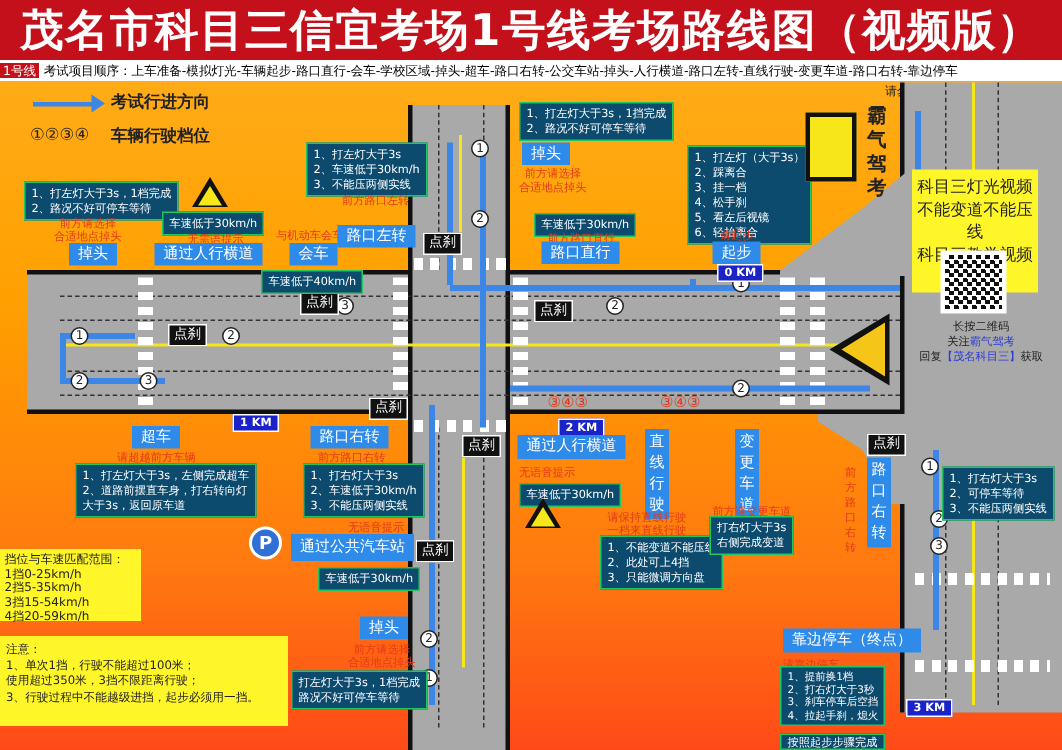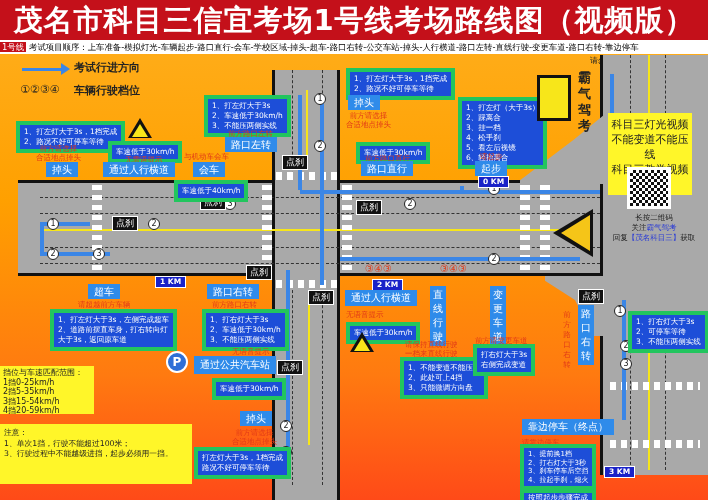--- a/index.html
+++ b/index.html
@@ -8,21 +8,21 @@
 .title{left:0;top:0;width:708px;height:40px;background:#c4101a;color:#fff;font-size:29px;line-height:40px;text-align:center;letter-spacing:1px;font-weight:bold}
 .seqbar{left:0;top:40px;width:708px;height:14px;background:#fff;font-size:8.4px;line-height:14px;white-space:nowrap;overflow:hidden}
 .seqbar .tag{background:#c4101a;color:#fff;padding:0 2px;margin-right:3px}
 .copy{right:6px;top:55px;font-size:8px;color:#222}
 .legend-arrow{left:22px;top:68px;width:40px;height:3px;background:#3b86e6}
 .legend-arrow:after{content:"";position:absolute;right:-8px;top:-5px;border-left:9px solid #3b86e6;border-top:6px solid transparent;border-bottom:6px solid transparent}
 .legend1{left:74px;top:60px;font-size:11px;color:#222;font-weight:bold}
 .legend2n{left:20px;top:83px;font-size:11px;color:#222}
 .legend2{left:74px;top:83px;font-size:11px;color:#222;font-weight:bold}
 .road{background:#a9a9a9}
-.redbox{background:#1d4ed8;color:#fff;font-size:7.5px;line-height:10px;padding:2px 4px;border:4px solid #22c55e;white-space:nowrap}
+.redbox{background:#0c4a6e;color:#fff;font-size:7.5px;line-height:10px;padding:2px 4px;border:1px solid #22c55e;white-space:nowrap}
 .bluebtn{background:#2f8bea;color:#fff;font-size:10px;text-align:center;line-height:15px;padding:0 6px;white-space:nowrap}
 .hint{color:#e23a18;font-size:7.5px;white-space:nowrap;line-height:9px;text-align:center}
 .dk{background:#111;color:#fff;font-size:9px;padding:1px 3px;border:1px solid #fff;line-height:11px}
 .km{background:#1a22c8;color:#fff;font-size:7.5px;padding:0 4px;line-height:10px;border:1px solid #fff;font-weight:bold}
 .circ{width:12px;height:12px;border-radius:50%;border:1px solid #222;background:#fff;font-size:8px;line-height:10px;text-align:center;color:#222}
 .circr{color:#e23a18;font-size:10px}
 .flow{background:#3b86e6}
 .lane-dash{border-top:1px dashed #333}
 .vlane-dash{border-left:1px dashed #333}
 .yellowline{background:#f7e61a}
@@ -142,21 +142,21 @@
 
 <div class="abs hint" style="left:184px;top:152px">与机动车会车</div>
 <div class="abs bluebtn" style="left:193px;top:162px">会车</div>
 
 <div class="abs redbox" style="left:204px;top:95px">
   <div>1、打左灯大于3s</div>
   <div>2、车速低于30km/h</div>
   <div>3、不能压两侧实线</div>
 </div>
 <div class="abs hint" style="left:228px;top:129px">前方路口左转</div>
-<div class="abs bluebtn" style="left:225px;top:137px">路口左转</div>
+<div class="abs bluebtn" style="left:225px;top:150px">路口左转</div>
 
 <div class="abs redbox" style="left:346px;top:68px">
   <div>1、打左灯大于3s，1挡完成</div>
   <div>2、路况不好可停车等待</div>
 </div>
 <div class="abs bluebtn" style="left:348px;top:95px">掉头</div>
 <div class="abs hint" style="left:346px;top:111px;white-space:pre">前方请选择
 合适地点掉头</div>
 
 <div class="abs redbox" style="left:356px;top:142px">车速低于30km/h</div>
@@ -230,20 +230,21 @@
 <div class="abs infobox" style="left:0;top:366px;width:94px;height:48px;font-size:8px;line-height:9.5px;padding:2px 3px">
   <div>挡位与车速匹配范围：</div>
   <div>1挡0-25km/h</div>
   <div>2挡5-35km/h</div>
   <div>3挡15-54km/h</div>
   <div>4挡20-59km/h</div>
 </div>
 <div class="abs infobox" style="left:0;top:424px;width:192px;height:60px;font-size:7.8px;line-height:10.5px;padding:4px 4px">
   <div>注意：</div>
   <div>1、单次1挡，行驶不能超过100米；</div>
+  <div>使用超过350米，3挡不限距离行驶；</div>
   <div>3、行驶过程中不能越级进挡，起步必须用一挡。</div>
 </div>
 
 <div class="abs bluebtn" style="left:345px;top:290px;height:16px;line-height:16px">通过人行横道</div>
 <div class="abs hint" style="left:346px;top:310px">无语音提示</div>
 <div class="abs redbox" style="left:346px;top:322px">车速低于30km/h</div>
 <div class="abs" style="left:350px;top:332px;width:0;height:0;border-left:12px solid transparent;border-right:12px solid transparent;border-bottom:20px solid #111"></div>
 <div class="abs" style="left:354px;top:338px;width:0;height:0;border-left:8px solid transparent;border-right:8px solid transparent;border-bottom:13px solid #f7e61a"></div>
 
 <div class="abs vbtn" style="left:430px;top:286px">直<br>线<br>行<br>驶</div>

